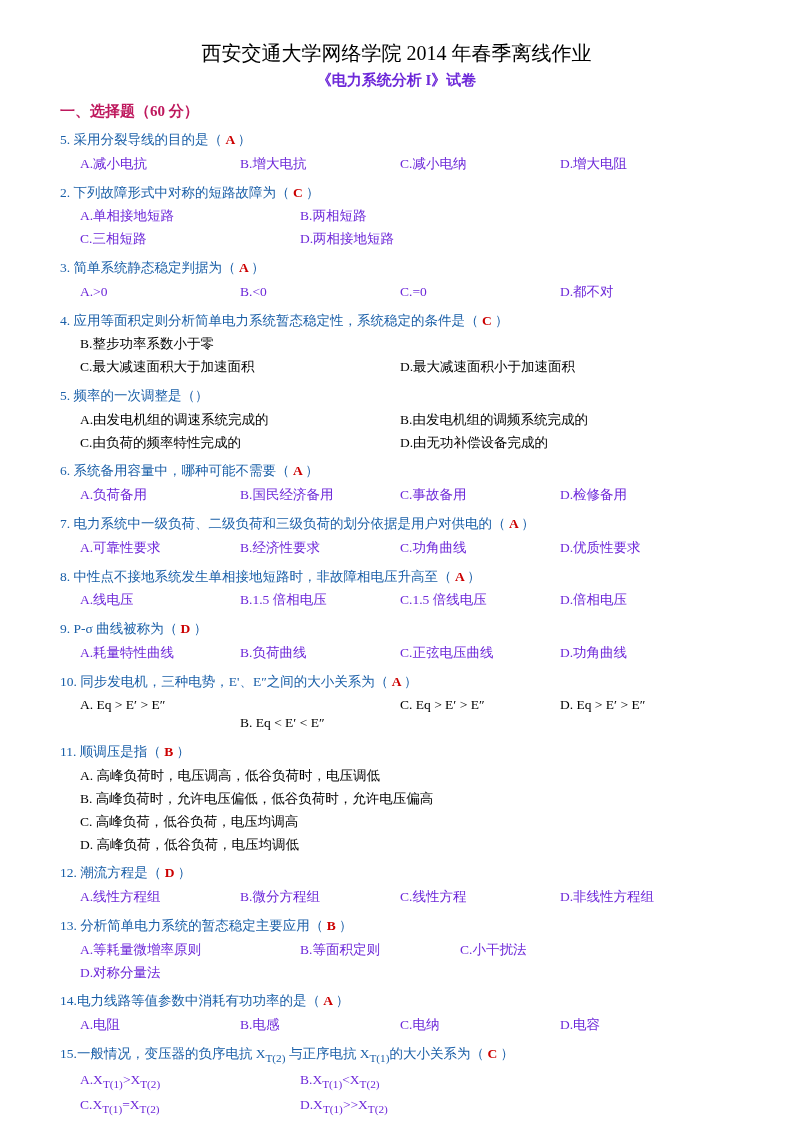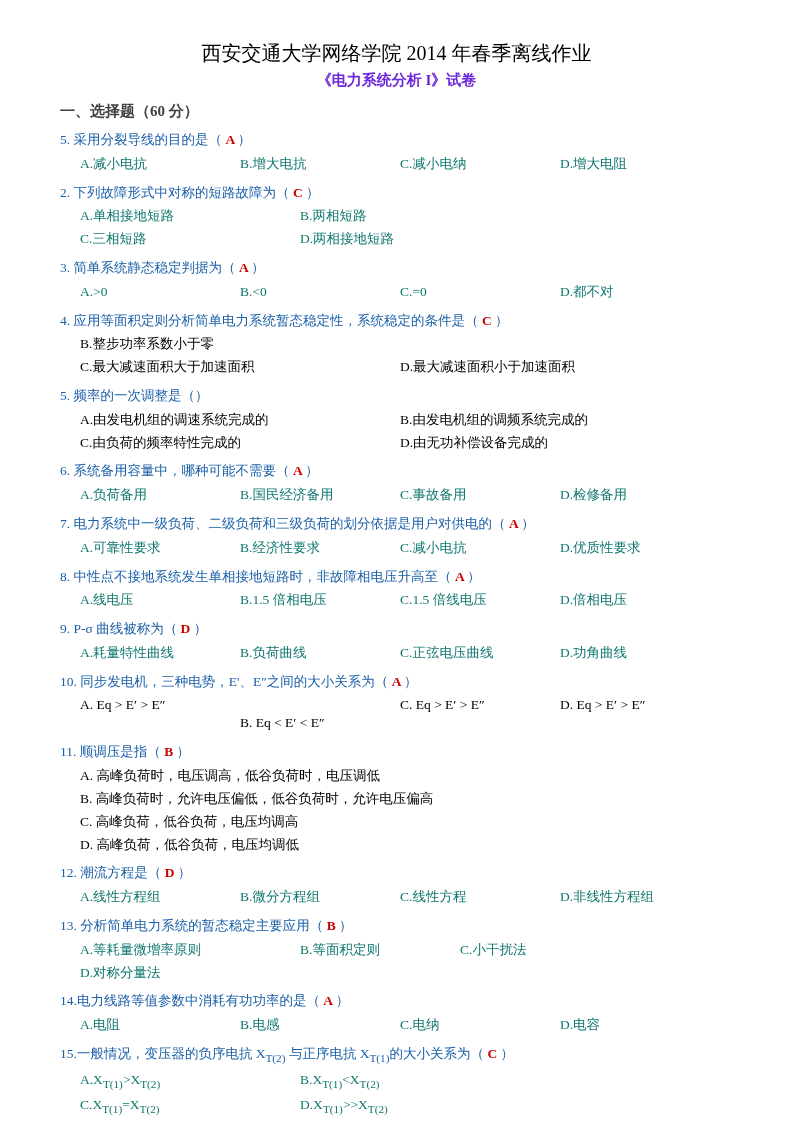--- a/index.html
+++ b/index.html
@@ -26,21 +26,21 @@
       margin-bottom: 4px;
     }
     .page-header .title2 {
       font-size: 15px;
       font-weight: bold;
       color: #6d28d9;
     }
     .section-title {
       font-size: 15px;
       font-weight: bold;
-      color: #404040;
+      color: #be185d;
       margin: 12px 0 8px 0;
     }
     .question {
       margin-bottom: 6px;
       color: #1a5fa8;
       font-size: 13.5px;
       line-height: 1.6;
     }
     .options {
       margin: 2px 0 4px 20px;
@@ -48,21 +48,21 @@
       font-size: 13.5px;
       line-height: 1.7;
     }
     .options-row {
       display: flex;
       flex-wrap: wrap;
       gap: 0;
     }
     .opt {
       min-width: 160px;
-      color: #0f766e;
+      color: #6d28d9;
     }
     .opt-wide {
       min-width: 220px;
     }
     .red-answer {
       color: #cc0000;
       font-weight: bold;
     }
   </style>
 </head>
@@ -142,21 +142,21 @@
       <span class="opt">C.事故备用</span>
       <span class="opt">D.检修备用</span>
     </div>
   </div>
 
   <div class="question">
     <span>7. 电力系统中一级负荷、二级负荷和三级负荷的划分依据是用户对供电的（</span><span class="red-answer"> A </span><span>）</span>
     <div class="options options-row">
       <span class="opt">A.可靠性要求</span>
       <span class="opt">B.经济性要求</span>
-      <span class="opt">C.减小电抗</span>
+      <span class="opt">C.功角曲线</span>
       <span class="opt">D.优质性要求</span>
     </div>
   </div>
 
   <div class="question">
     <span>8. 中性点不接地系统发生单相接地短路时，非故障相电压升高至（</span><span class="red-answer"> A </span><span>）</span>
     <div class="options options-row">
       <span class="opt">A.线电压</span>
       <span class="opt">B.1.5 倍相电压</span>
       <span class="opt">C.1.5 倍线电压</span>

